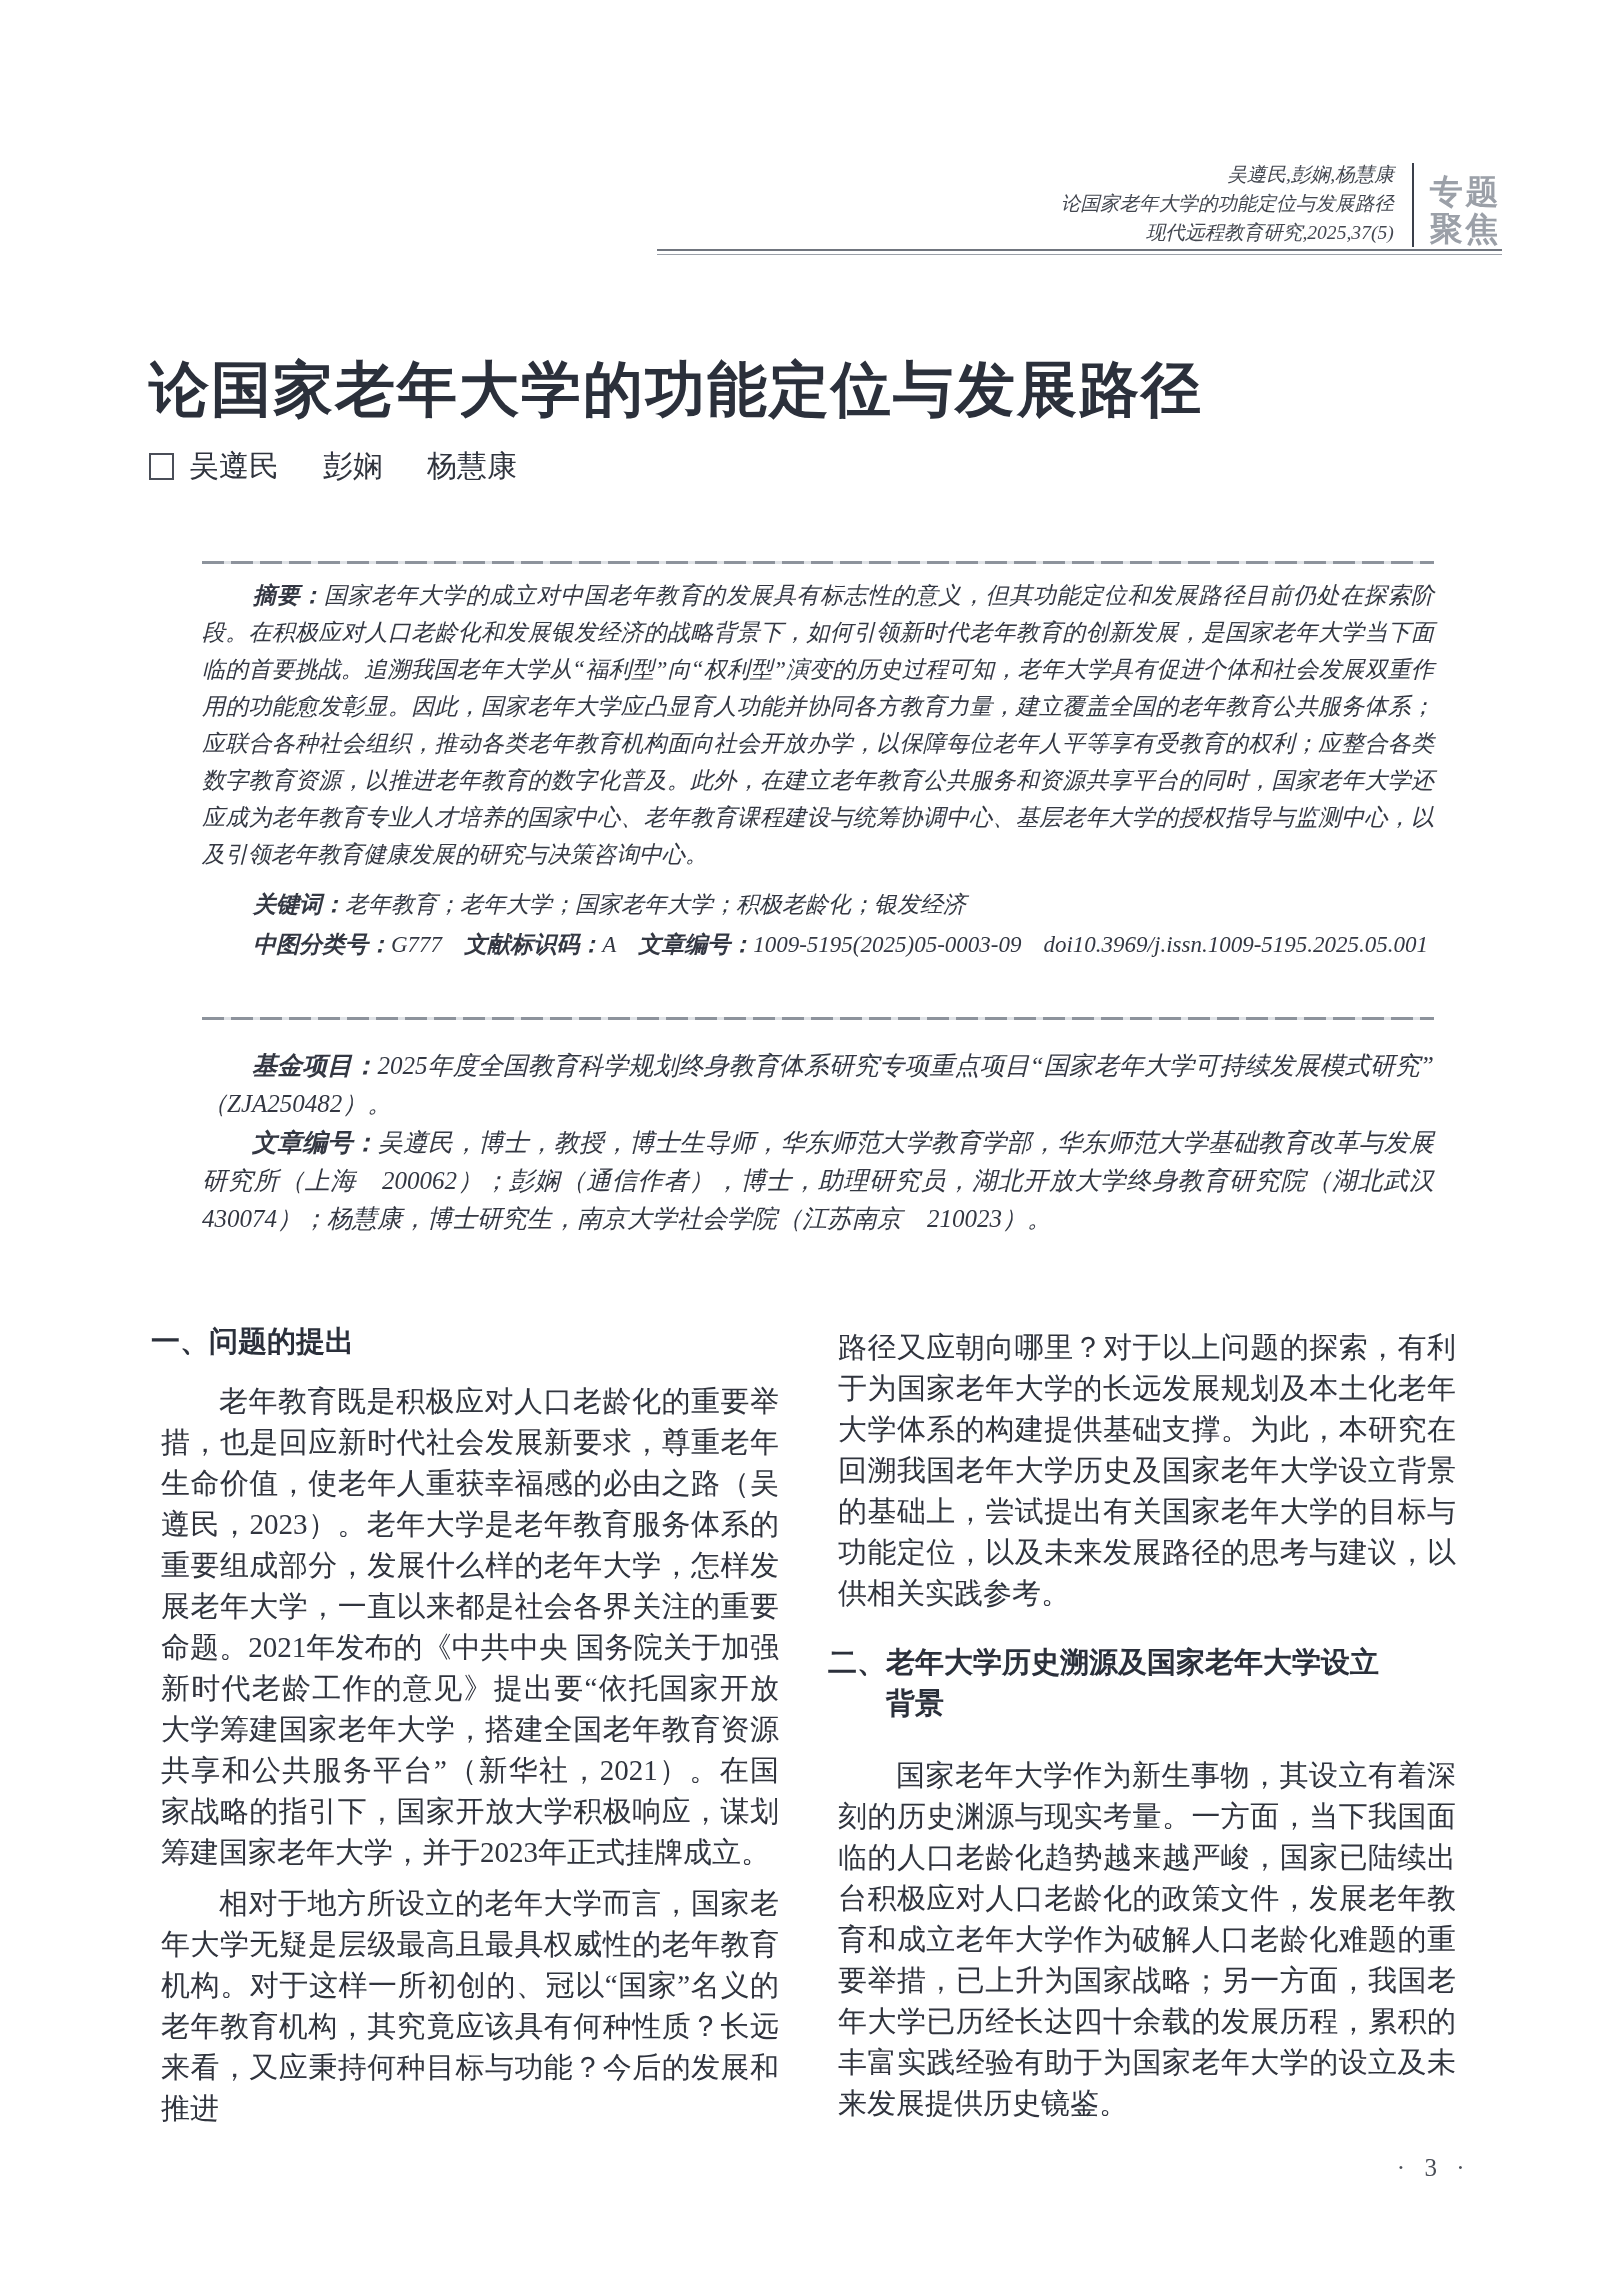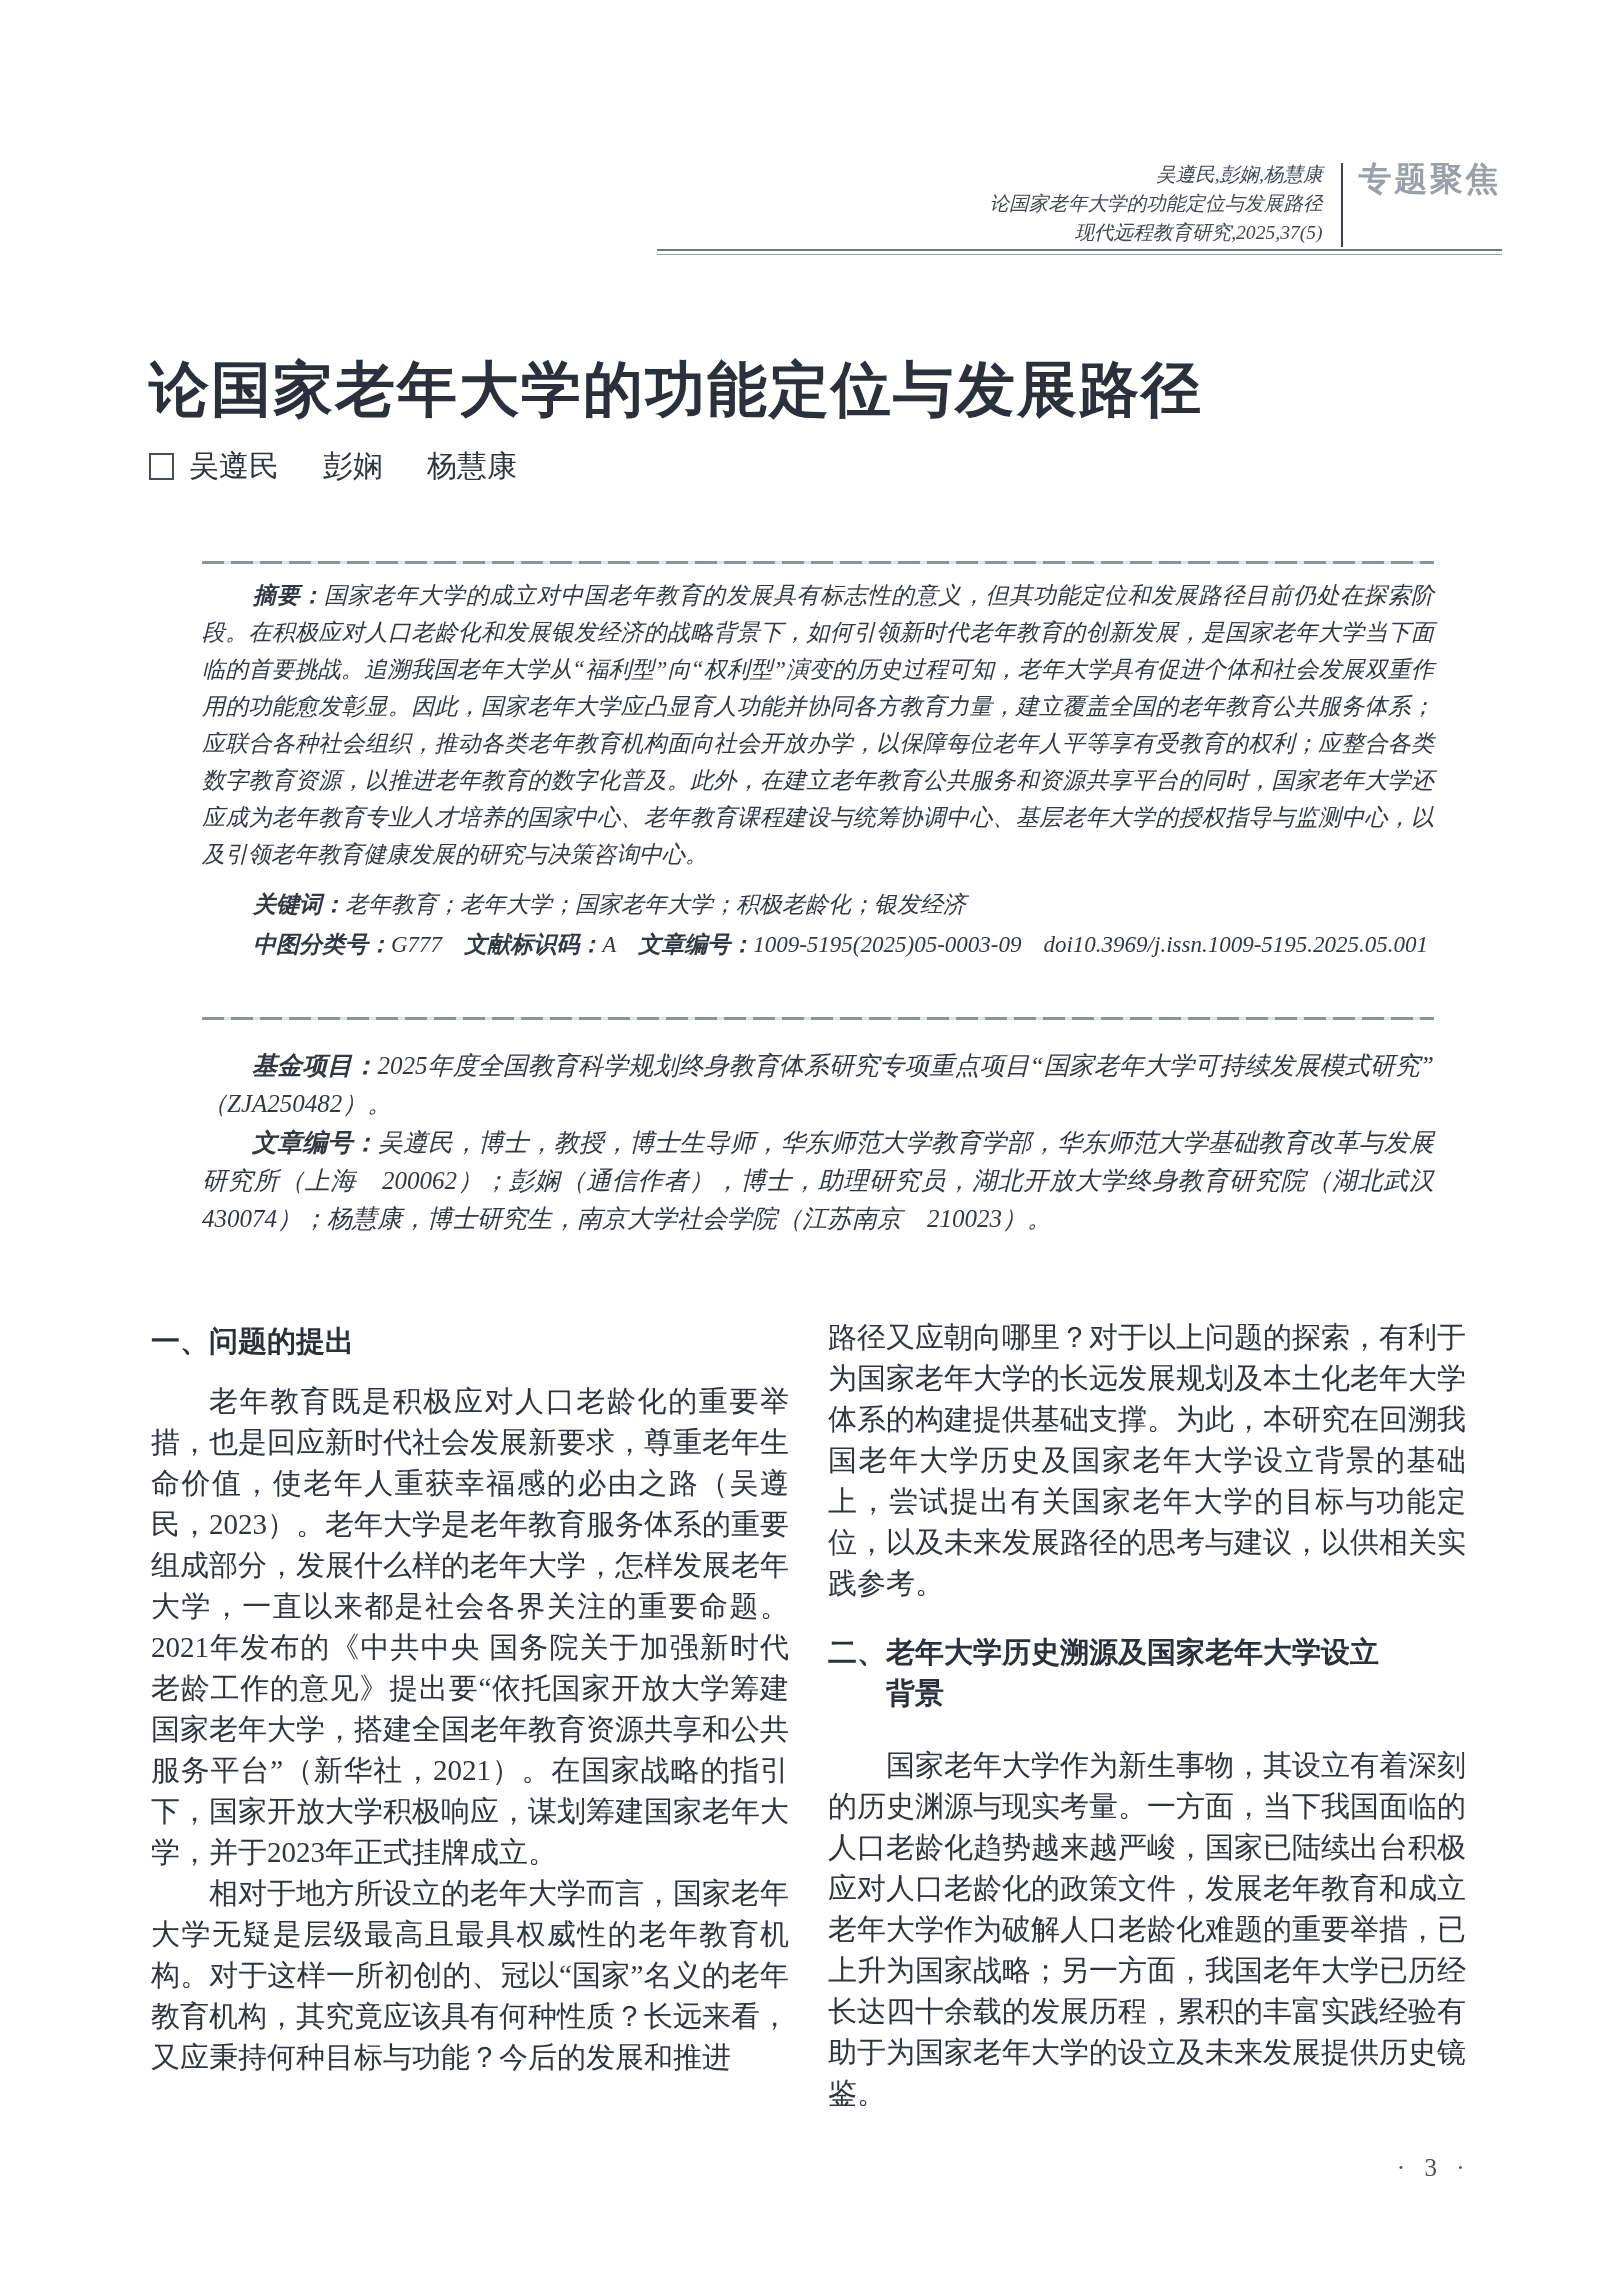--- a/index.html
+++ b/index.html
@@ -27,21 +27,21 @@
     color: #42464f;
     font-style: italic;
   }
   .header-divider {
     width: 2px;
     background: #3a3f4a;
     margin: 2.6px 15.7px 0 18.3px;
   }
   .header-tag {
     display: flex;
-    flex-direction: row;
+    flex-direction: column;
     justify-content: flex-end;
     font-family: "Liberation Sans", sans-serif;
     font-weight: 700;
     font-size: 33px;
     line-height: 37px;
     color: #9ba0a8;
     letter-spacing: 2.6px;
   }
   .rule-double {
     position: absolute;
@@ -129,21 +129,21 @@
     display: flex;
     gap: 39px;
   }
   .col {
     width: 638px;
     font-size: 29px;
     line-height: 41px;
     text-align: justify;
     color: #30343e;
   }
-  .col p { margin: 0; text-indent: 58px; font-family: Liberation Serif, serif; }
+  .col p { margin: 10px; text-indent: 58px; font-family: Liberation Serif, serif; }
   .col p.no-indent { text-indent: 0; }
   .section-heading {
     font-family: "Liberation Sans", sans-serif;
     font-weight: 700;
     font-size: 29px;
     line-height: 41px;
     color: #2b303b;
     text-align: left;
   }
   .section-heading.h1 { margin: 3.9px 0 19.6px 0; }

